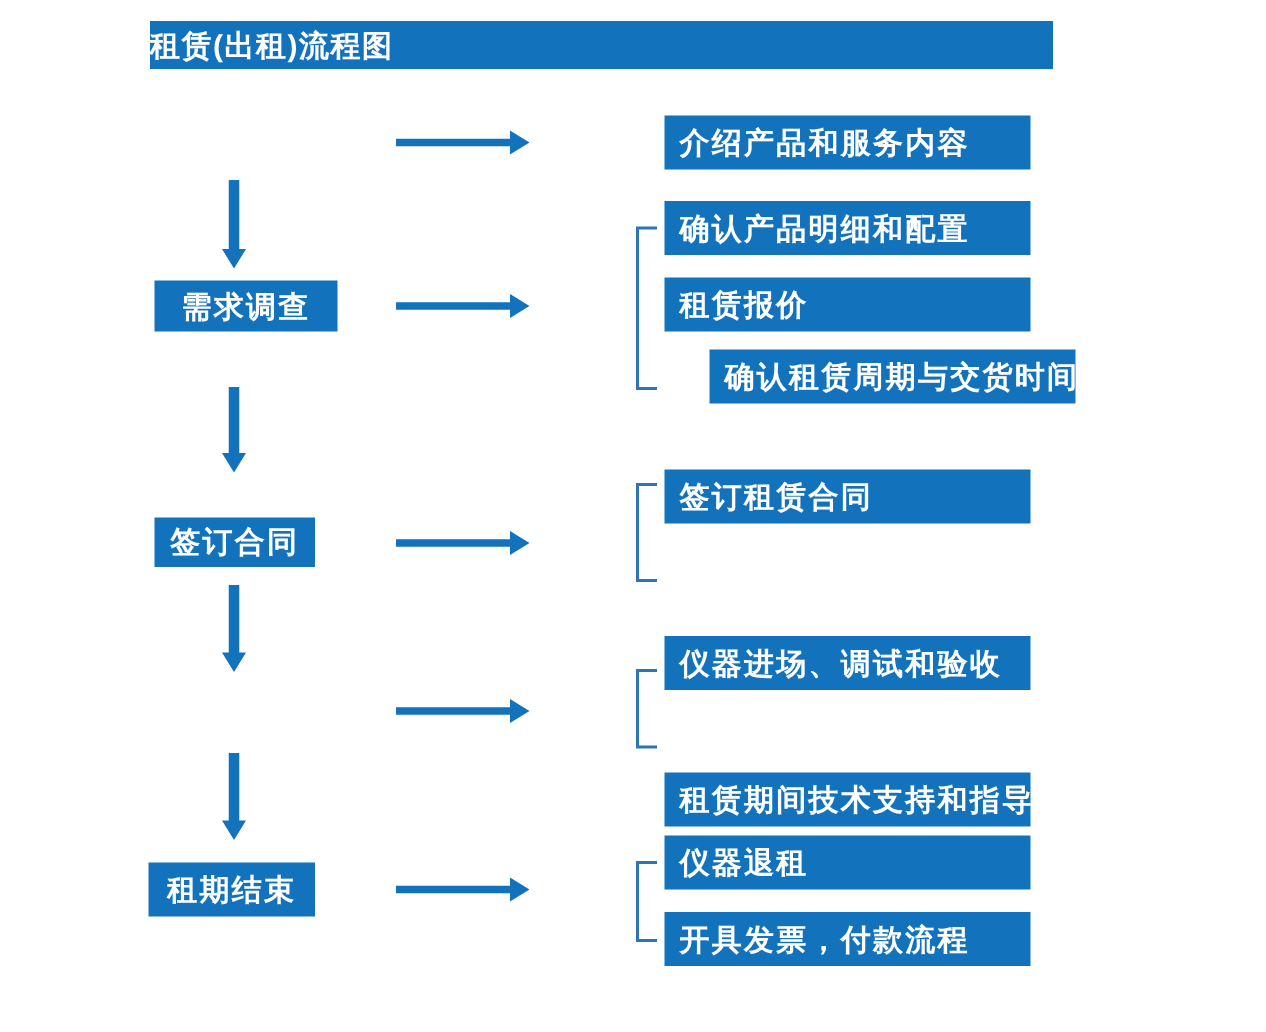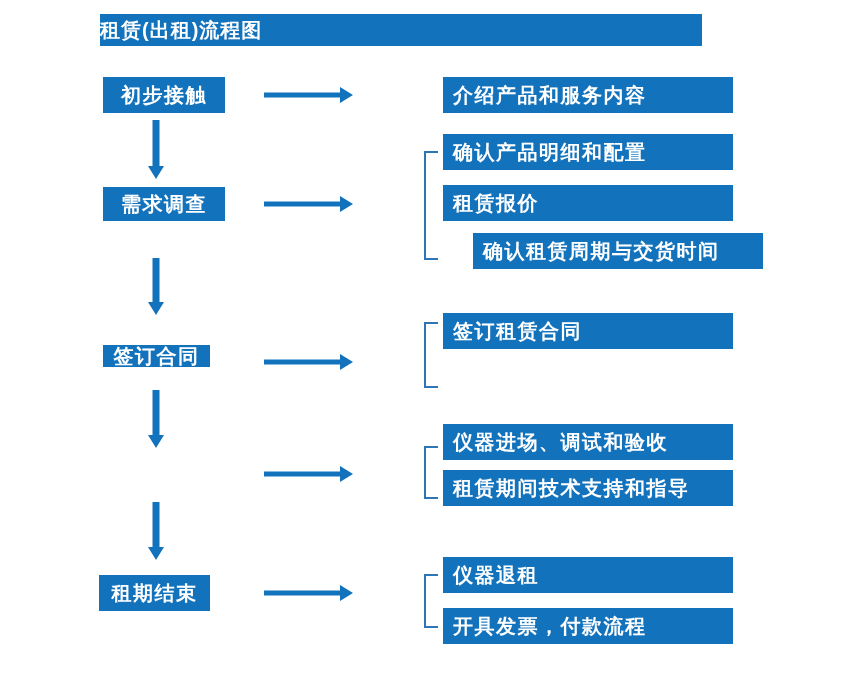--- a/index.html
+++ b/index.html
@@ -34,60 +34,59 @@
     position: absolute;
     background: var(--box-blue);
     color: var(--text-white);
     font-size: 20px; font-weight: bold;
     letter-spacing: 1.5px;
     display: flex; align-items: center;
     white-space: nowrap;
   }
   .left-box { justify-content: center; }
   .right-box {
-    left: 443px; width: 290px; height: 36px;
+    left: 443px; width: 244px; height: 36px;
     justify-content: flex-start;
     padding-left: 10px;
   }
   
   .step-1 { left: 103px; top: 77px;  width: 122px; height: 36px; }
   .step-2 { left: 103px; top: 187px; width: 122px; height: 34px; }
-  .step-3 { left: 103px; top: 345px; width: 107px; height: 22px; font-family: Liberation Mono, monospace; }
+  .step-3 { left: 103px; top: 345px; width: 107px; height: 33px; font-family: Liberation Mono, monospace; }
   .step-4 { left: 100px; top: 458px; width: 106px; height: 35px; }
   .step-5 { left: 99px;  top: 575px; width: 111px; height: 36px; }
   
   .out-1  { top: 77px; }
   .out-2  { top: 134px; }
   .out-3  { top: 185px; }
   .out-4  { top: 233px; margin-left: 30px; }
   .out-5  { top: 313px; }
   .out-6  { top: 362px; }
   .out-7  { top: 424px; }
-  .out-8  { top: 470px; }
+  .out-8  { top: 515px; }
   .out-9  { top: 557px; }
   .out-10 { top: 608px; }
   svg.overlay {
     position: absolute;
     left: 0; top: 0;
     width: 844px; height: 688px;
     pointer-events: none;
   }
   .arrow { fill: var(--box-blue); }
   .bracket { stroke: var(--bracket-blue); stroke-width: 2; fill: none; }
 </style>
 </head>
 <body>
 
 <div class="canvas">
 
   <div class="title-bar">
     <span>租赁(出租)流程图</span>
   </div>
 
-  <div class="box left-box step-1">初步接触</div>
   <div class="box left-box step-2">需求调查</div>
   <div class="box left-box step-3">签订合同</div>
   <div class="box left-box step-5">租期结束</div>
 
   <div class="box right-box out-1">介绍产品和服务内容</div>
   <div class="box right-box out-2">确认产品明细和配置</div>
   <div class="box right-box out-3">租赁报价</div>
   <div class="box right-box out-4">确认租赁周期与交货时间</div>
   <div class="box right-box out-5">签订租赁合同</div>
   <div class="box right-box out-7">仪器进场、调试和验收</div>

